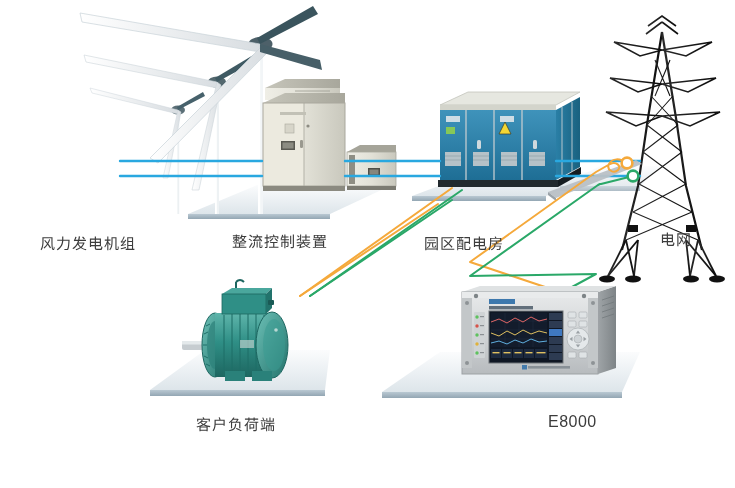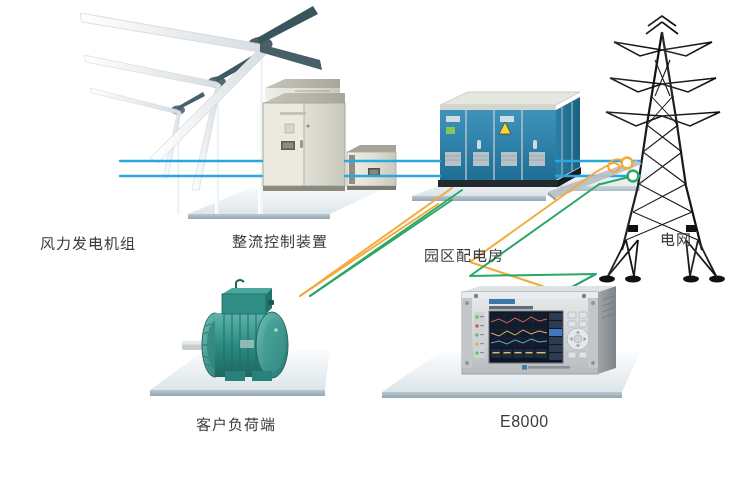--- a/index.html
+++ b/index.html
@@ -15,21 +15,21 @@
   #svg-scene{position:absolute;left:0;top:0;width:735px;height:488px;}
 
   .label{
     position:absolute;
     color:#3c3c3c;
     font-size:15px;
     font-family:"Liberation Sans","DejaVu Sans",sans-serif;
     letter-spacing:1px;
     white-space:nowrap;
   }
-  .label.lat{font-size:16px;letter-spacing:0.5px;}
+  .label.lat{font-size:16px;letter-spacing:0.5px;margin-left:48px;}
 </style>
 </head>
 <body>
 
 <div id="stage">
 
   <svg id="svg-scene" viewBox="0 0 735 488" xmlns="http://www.w3.org/2000/svg">
     <defs>
       <linearGradient id="gPlat" x1="0" y1="0" x2="0" y2="1">
         <stop offset="0" stop-color="#fbfcfd"></stop>
@@ -462,21 +462,21 @@
         <line x1="602" y1="312" x2="614" y2="308"></line>
         <line x1="602" y1="318" x2="614" y2="314"></line>
       </g>
     </g>
   </svg>
 
   <div class="label" style="left:40px;top:232px;">风力发电机组</div>
 
   <div class="label" style="left:232px;top:230px;">整流控制装置</div>
 
-  <div class="label" style="left:424px;top:232px;margin-top:12px;">园区配电房</div>
+  <div class="label" style="left:424px;top:232px;">园区配电房</div>
 
   <div class="label" style="left:660px;top:228px;">电网</div>
 
   <div class="label" style="left:196px;top:413px;font-family:Liberation Mono, monospace;">客户负荷端</div>
 
   <div class="label lat" style="left:500px;top:413px;">E8000</div>
 
 </div>
 
 </body></html>

